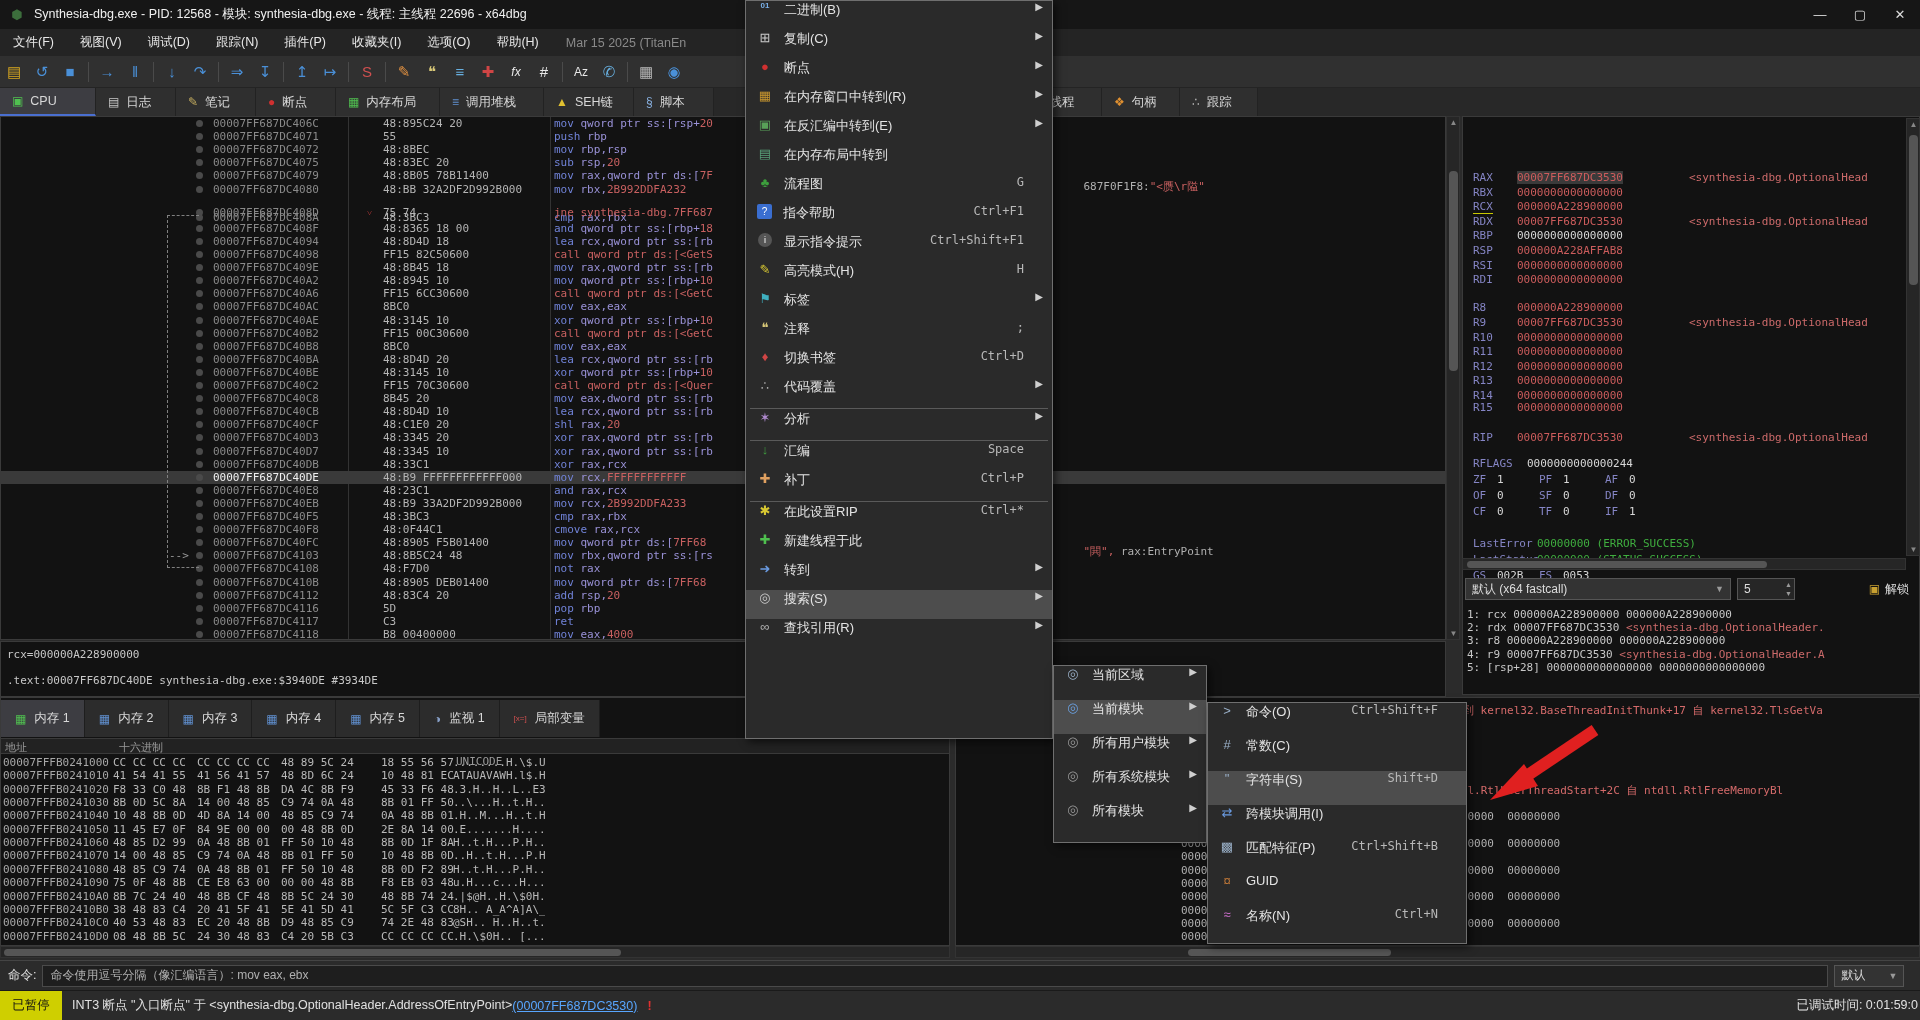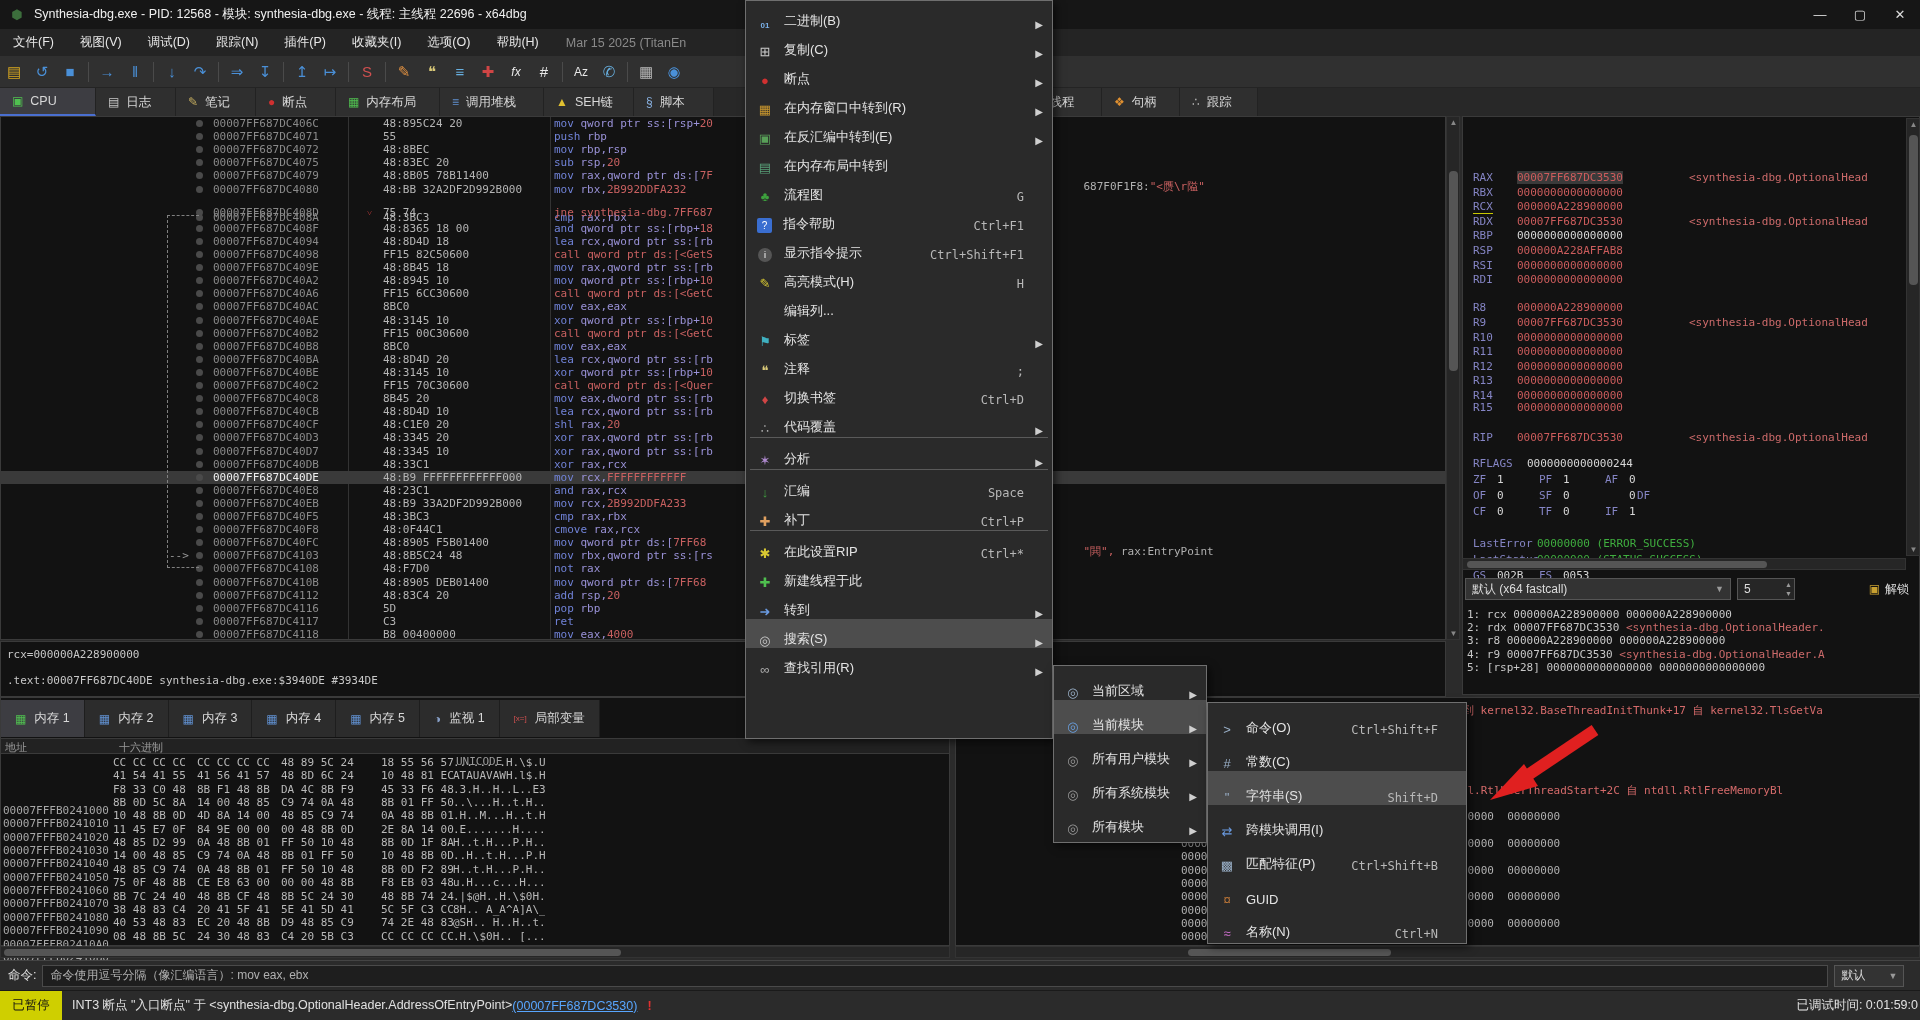--- a/index.html
+++ b/index.html
@@ -81,40 +81,40 @@
   .st-com.grey { color:#b0b0b0; }
   .st-icon { position:absolute; left:468px; color:#68a0e0; font-size:10px; }
 
   
   #dump-tabs { position:absolute; left:0; top:2px; height:37px; display:flex; }
   .dtab { height:37px; display:flex; align-items:center; padding:0 14px; font-size:12.5px; background:#2c2c2c; border-right:1px solid #1e1e1e; color:#d8d8d8; }
   .dtab.active { background:#3d3d42; }
   .dtab .ticon { margin-right:8px; font-size:12px; }
   #dump-header { position:absolute; left:0; top:40px; width:100%; height:16px; background:#222; border-top:1px solid #3a3a3a; border-bottom:1px solid #3a3a3a; color:#9a9a9a; }
   .dump-row { position:absolute; height:13.35px; width:100%; color:#b8b8b8; }
-  .du-addr { position:absolute; left:2px; color:#a8a8a8;margin-top:48px; }
+  .du-addr { position:absolute; left:2px; color:#a8a8a8; }
   .du-g0 { position:absolute; left:112px; } .du-g1 { position:absolute; left:196px; }
   .du-g2 { position:absolute; left:280px; } .du-g3 { position:absolute; left:380px; }
   .du-asc { position:absolute; left:452px; width:92px; overflow:hidden; }
 
   
   #command-bar { left:0; top:960px; width:1920px; height:30px; background:#2b2b2b; border-top:1px solid #444; display:flex; align-items:center; }
   #command-input { margin-left:6px; width:1786px; height:22px; background:#1e1e1e; border:1px solid #4a4a4a; color:#b0b0b0; font-size:12px; display:flex; align-items:center; padding:0 7px; }
   #status-bar { left:0; top:990px; width:1920px; height:30px; background:#2b2b2b; border-top:1px solid #1a1a1a; display:flex; align-items:center; font-size:12.5px; }
   #status-badge { width:62px; height:30px; background:#cfcf00; color:#111; display:flex; align-items:center; justify-content:center; font-size:12.5px; }
   #status-link { color:#58a6ff; text-decoration:underline; }
   #status-bang { color:#e03030; font-weight:bold; margin-left:10px; }
   #debug-time { position:absolute; right:2px; color:#e0e0e0; }
 
   
   .menu { position:absolute; background:#2a2a2a; border:1px solid #6f6f6f; box-shadow:3px 3px 8px rgba(0,0,0,.6); }
   #context-menu { left:745px; top:0; width:308px; height:739px; z-index:50; }
   #submenu-scope { left:1053px; top:665px; width:154px; height:178px; z-index:60; }
   #submenu-search { left:1207px; top:702px; width:260px; height:242px; z-index:70; }
-  .mi { height:29px; display:flex; align-items:flex-end; padding:0 8px; position:relative; font-size:13px; color:#e4e4e4; }
+  .mi { height:29px; display:flex; align-items:flex-start; padding:0 8px; position:relative; font-size:13px; color:#e4e4e4; }
   .mi.h34 { height:34px; }
   .mi.hl { background:#4d4d4d; }
   .mi .ic { width:22px; display:flex; justify-content:center; margin-right:8px; font-size:13px; flex:none; }
   .mi .ic.mini { font-size:8px; font-weight:bold; }
   .mi .ic.boxed { background:#3a6ed0; color:#fff; width:15px; height:15px; font-size:10px; border-radius:2px; align-items:center; margin-left:3px; margin-right:11px;}
   .mi .ic.round { background:#555; color:#fff; width:14px; height:14px; font-size:9px; border-radius:50%; align-items:center; margin-left:4px; margin-right:12px;}
   .mi .sc { position:absolute; right:28px; color:#b8b8b8; font-size:12px; font-family:"DejaVu Sans Mono", monospace; }
   .mi .ar { position:absolute; right:9px; color:#cfcfcf; font-size:10px; }
   .msep { height:1px; background:#5a5a5a; margin:1px 4px; }
 
@@ -304,21 +304,21 @@
       <div class="reg-row mono" style="top: 199px;"><div class="r-name">R9</div><div class="r-val">00007FF687DC3530</div><div class="r-comment">&lt;synthesia-dbg.OptionalHead</div></div>
       <div class="reg-row mono" style="top: 213.6px;"><div class="r-name">R10</div><div class="r-val">0000000000000000</div></div>
       <div class="reg-row mono" style="top: 228.2px;"><div class="r-name">R11</div><div class="r-val">0000000000000000</div></div>
       <div class="reg-row mono" style="top: 242.8px;"><div class="r-name">R12</div><div class="r-val">0000000000000000</div></div>
       <div class="reg-row mono" style="top: 257.4px;"><div class="r-name">R13</div><div class="r-val">0000000000000000</div></div>
       <div class="reg-row mono" style="top: 272px;"><div class="r-name">R14</div><div class="r-val">0000000000000000</div></div>
       <div class="reg-row mono" style="top: 284px;"><div class="r-name">R15</div><div class="r-val">0000000000000000</div></div>
       <div class="reg-row mono" style="top: 314px;"><div class="r-name">RIP</div><div class="r-val">00007FF687DC3530</div><div class="r-comment">&lt;synthesia-dbg.OptionalHead</div></div>
       <div class="reg-row mono" style="top: 340px;"><div class="r-name">RFLAGS</div><div class="r-val white" style="left: 64px;">0000000000000244</div></div>
       <div class="reg-row mono" style="top: 356px;"><div class="r-name" style="left: 10px;">ZF</div><div class="r-val white" style="left: 34px;">1</div><div class="r-name" style="left: 76px;">PF</div><div class="r-val white" style="left: 100px;">1</div><div class="r-name" style="left: 142px;">AF</div><div class="r-val white" style="left: 166px;">0</div></div>
-      <div class="reg-row mono" style="top: 372px;"><div class="r-name" style="left: 10px;">OF</div><div class="r-val white" style="left: 34px;">0</div><div class="r-name" style="left: 76px;">SF</div><div class="r-val white" style="left: 100px;">0</div><div class="r-name" style="left: 142px; margin-left: 32px;">DF</div><div class="r-val white" style="left: 166px;">0</div></div>
+      <div class="reg-row mono" style="top: 372px;"><div class="r-name" style="left: 10px;">OF</div><div class="r-val white" style="left: 34px;">0</div><div class="r-name" style="left: 76px;">SF</div><div class="r-val white" style="left: 100px;">0</div><div class="r-name" style="left: 142px;">DF</div><div class="r-val white" style="left: 166px;">0</div></div>
       <div class="reg-row mono" style="top: 388px;"><div class="r-name" style="left: 10px;">CF</div><div class="r-val white" style="left: 34px;">0</div><div class="r-name" style="left: 76px;">TF</div><div class="r-val white" style="left: 100px;">0</div><div class="r-name" style="left: 142px;">IF</div><div class="r-val white" style="left: 166px;">1</div></div>
       <div class="reg-row mono" style="top: 420px;"><div class="r-name">LastError</div><div class="r-val r-green" style="left: 74px;">00000000 (ERROR_SUCCESS)</div></div>
       <div class="reg-row mono" style="top: 436px;"><div class="r-name">LastStatus</div><div class="r-val r-green" style="left: 74px;">00000000 (STATUS_SUCCESS)</div></div>
       <div class="reg-row mono" style="top: 452px;"><div class="r-name" style="left: 10px;">GS</div><div class="r-val white" style="left: 34px;">002B</div><div class="r-name" style="left: 76px;">FS</div><div class="r-val white" style="left: 100px;">0053</div></div>
       <div class="reg-row mono" style="top: 466px;"><div class="r-name" style="left: 10px;">ES</div><div class="r-val white" style="left: 34px;">002B</div><div class="r-name" style="left: 76px;">DS</div><div class="r-val white" style="left: 100px;">002B</div></div>
     </div>
   <div id="fastcall-bar">
     <div class="combo" style="width:266px">
       <span>默认 (x64 fastcall)</span>
         <span class="caret">▼</span>
@@ -496,24 +496,20 @@
       <div class="ic round" style="color: rgb(255, 255, 255);">i</div>
       <div>显示指令提示</div>
       <div class="sc">Ctrl+Shift+F1</div>
     </div>
     <div class="mi ">
       <div class="ic" style="color: rgb(216, 200, 50);">✎</div>
       <div>高亮模式(H)</div>
       <div class="sc">H</div>
     </div>
     <div class="mi ">
-      <div class="ic"></div>
-      <div>编辑列...</div>
-    </div>
-    <div class="mi ">
       <div class="ic" style="color: rgb(63, 176, 192);">⚑</div>
       <div>标签</div>
       <div class="ar">▶</div>
     </div>
     <div class="mi ">
       <div class="ic" style="color: rgb(216, 200, 120);">❝</div>
       <div>注释</div>
       <div class="sc">;</div>
     </div>
     <div class="mi ">

